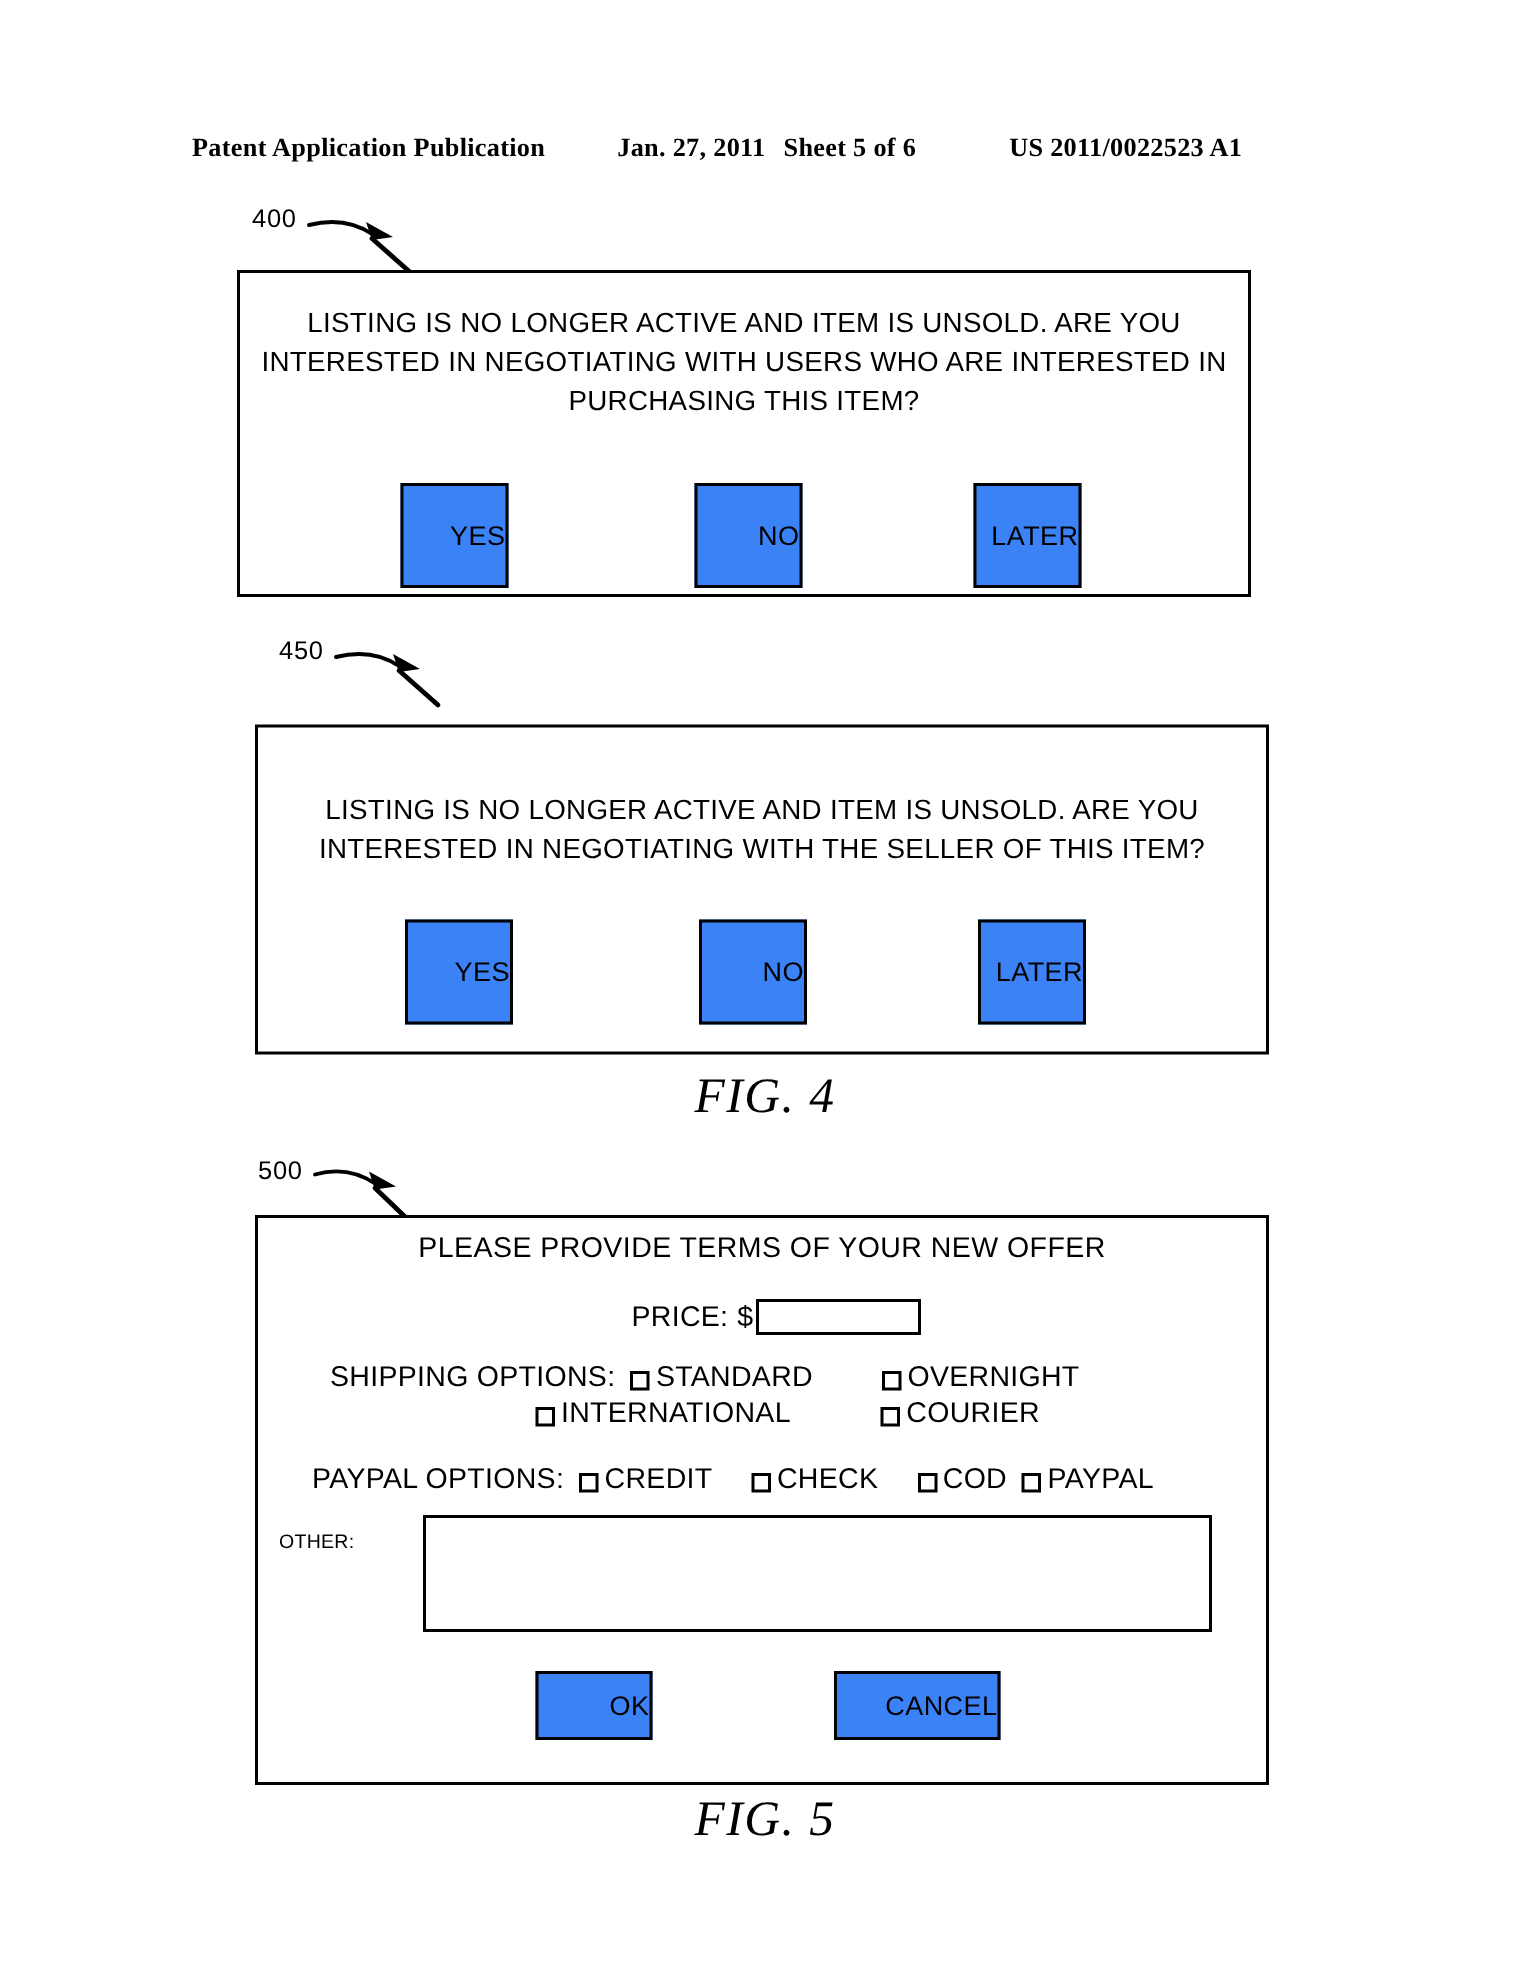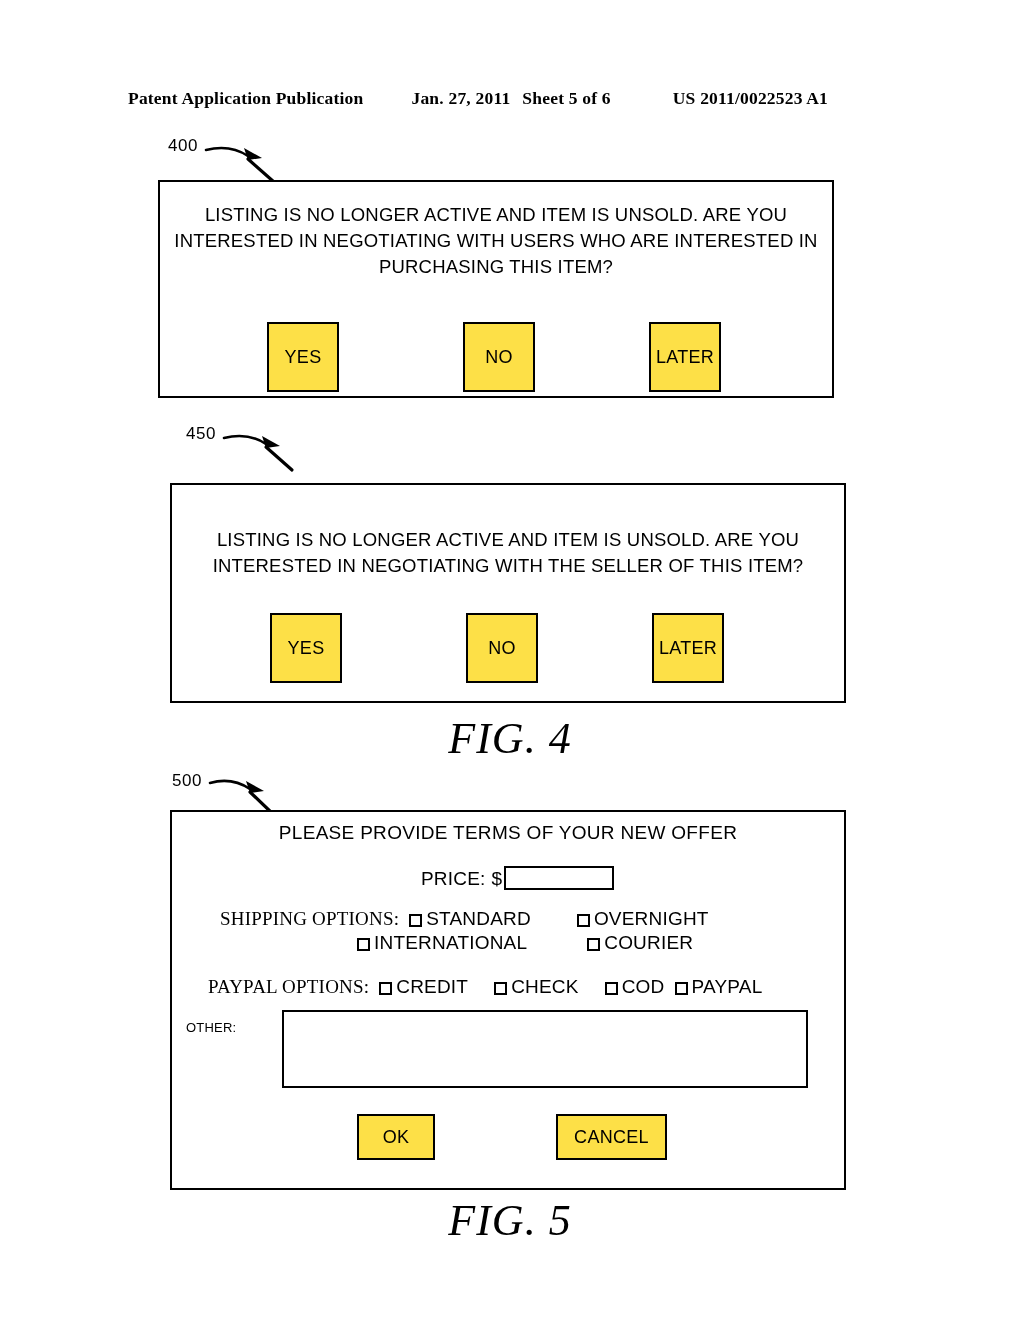--- a/index.html
+++ b/index.html
@@ -72,35 +72,35 @@
     font-size: 18.5px;
     line-height: 26px;
     letter-spacing: 0.2px;
     white-space: pre-line;
   }
 
   
   .btn {
     position: absolute;
     border: 2.5px solid #000;
-    background: #fde047;
+    background: #3b82f6;
     box-sizing: border-box;
     display: flex;
     align-items: center;
-    justify-content: center;
+    justify-content: flex-end;
     font-size: 18px;
     letter-spacing: 0.3px;
   }
 
   
   .fig-caption {
     position: absolute;
     font-family: "Liberation Serif", serif;
     font-style: italic;
-    font-size: 44px;
+    font-size: 33px;
     letter-spacing: 1px;
     text-align: center;
   }
 
   
   .form-title {
     position: absolute;
     left: 0;
     right: 0;
     text-align: center;
@@ -119,21 +119,21 @@
   .price-dollar { margin-right: 2px; }
   .text-input {
     border: 2.5px solid #000;
     background: #fff;
     box-sizing: border-box;
   }
   .price-input {
     width: 110px;
     height: 24px;
   }
-  .opt-label { margin-right: 10px; font-family: Liberation Serif, serif; }
+  .opt-label { margin-right: 10px; }
   .checkbox {
     display: inline-block;
     width: 13px;
     height: 13px;
     border: 2.2px solid #000;
     background: #fff;
     box-sizing: border-box;
     margin-right: 4px;
     flex: 0 0 auto;
     position: relative;

